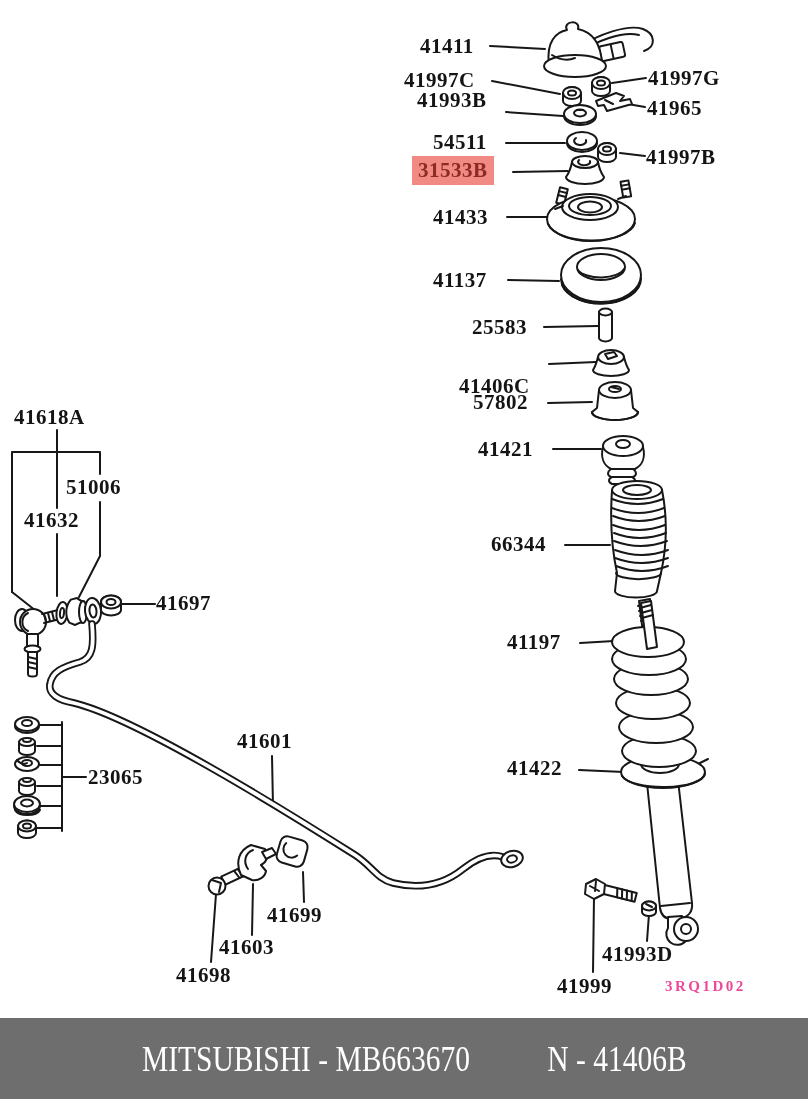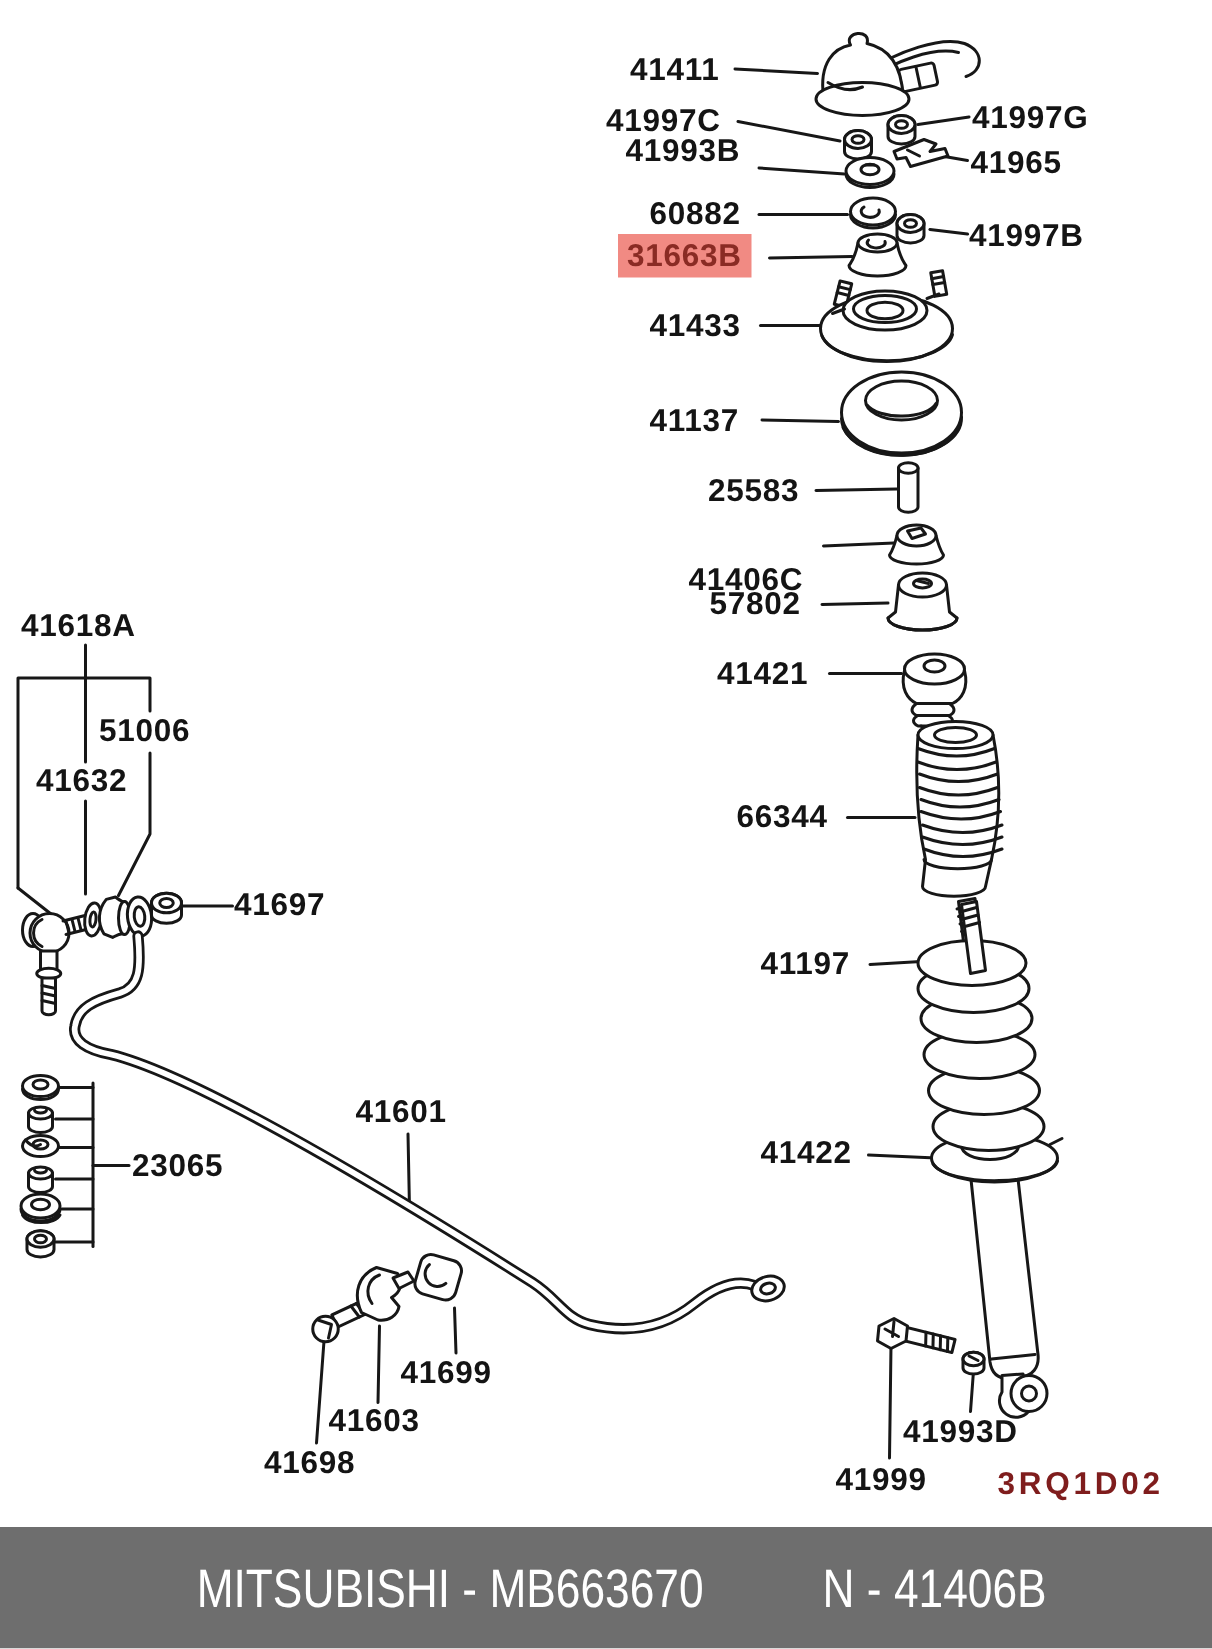--- a/index.html
+++ b/index.html
@@ -1,27 +1,27 @@
 <!DOCTYPE html>
 <html style="--hl-bg: #f18a83; --hl-tx: #8a2b24; --footer-bg: #6e6e6e; --footer-tx: #ffffff;"><head>
 <meta charset="utf-8">
 <style>
   html,body{margin:0;padding:0;}
   body{width:808px;height:1099px;background:#fff;position:relative;overflow:hidden;
        font-family:"Liberation Sans",sans-serif;}
-  #stage{position:absolute;left:0;top:0;width:732px;height:1099px;}
+  #stage{position:absolute;left:0;top:0;width:732px;height:1099px;font-family:Liberation Serif, serif;}
   #diagram-svg{position:absolute;left:0;top:0;}
   .ln{fill:none;stroke:#171717;stroke-width:2;stroke-linecap:round;stroke-linejoin:round;}
   .wh{fill:#ffffff;stroke:#171717;stroke-width:2;stroke-linecap:round;stroke-linejoin:round;}
   .bar-o{fill:none;stroke:#171717;stroke-width:7.5;stroke-linecap:round;}
   .bar-i{fill:none;stroke:#ffffff;stroke-width:3.8;stroke-linecap:round;}
   .lbl{position:absolute;font-weight:bold;font-size:21px;line-height:1;color:#141414;
        letter-spacing:0.5px;white-space:nowrap;}
   .lbl.hl{background:var(--hl-bg,#f18a83);color:var(--hl-tx,#8a2b24);padding:4px 6px;}
-  .code{position:absolute;font-weight:bold;font-size:21px;line-height:1;color:#7f1d1d;
+  .code{position:absolute;font-weight:bold;font-size:15px;line-height:1;color:#ec4899;
         letter-spacing:2.5px;white-space:nowrap;}
   .footer{position:absolute;left:0;top:1018px;width:808px;height:81px;
           background:var(--footer-bg,#6e6e6e);display:flex;align-items:center;
           justify-content:center;gap:26px;}
   .footer span{color:var(--footer-tx,#ffffff);font-size:36px;font-weight:400;
                letter-spacing:0px;transform:scaleX(0.82);white-space:nowrap;}
 </style>
 </head>
 <body>
 
@@ -315,23 +315,23 @@
       <path class="ln" d="M284,845 a8,8 0 0 0 14,9"></path>
     </g>
   </g>
 </svg>
 
   <div class="lbl" style="left:420px;top:36px">41411</div>
   <div class="lbl" style="left:404px;top:70px">41997C</div>
   <div class="lbl" style="left:648px;top:68px">41997G</div>
   <div class="lbl" style="left:417px;top:90px">41993B</div>
   <div class="lbl" style="left:647px;top:98px">41965</div>
-  <div class="lbl" style="left:433px;top:132px">60882</div>
+  <div class="lbl" style="left:433px;top:132px">54511</div>
   <div class="lbl" style="left:646px;top:147px">41997B</div>
-  <div class="lbl hl" style="left:412px;top:156px">31663B</div>
+  <div class="lbl hl" style="left:412px;top:156px">31533B</div>
   <div class="lbl" style="left:433px;top:207px">41433</div>
   <div class="lbl" style="left:433px;top:270px">41137</div>
   <div class="lbl" style="left:472px;top:317px">25583</div>
   <div class="lbl" style="left:459px;top:376px">41406C</div>
   <div class="lbl" style="left:473px;top:392px">57802</div>
   <div class="lbl" style="left:478px;top:439px">41421</div>
   <div class="lbl" style="left:491px;top:534px">66344</div>
   <div class="lbl" style="left:507px;top:632px">41197</div>
   <div class="lbl" style="left:507px;top:758px">41422</div>
   <div class="lbl" style="left:602px;top:944px">41993D</div>

